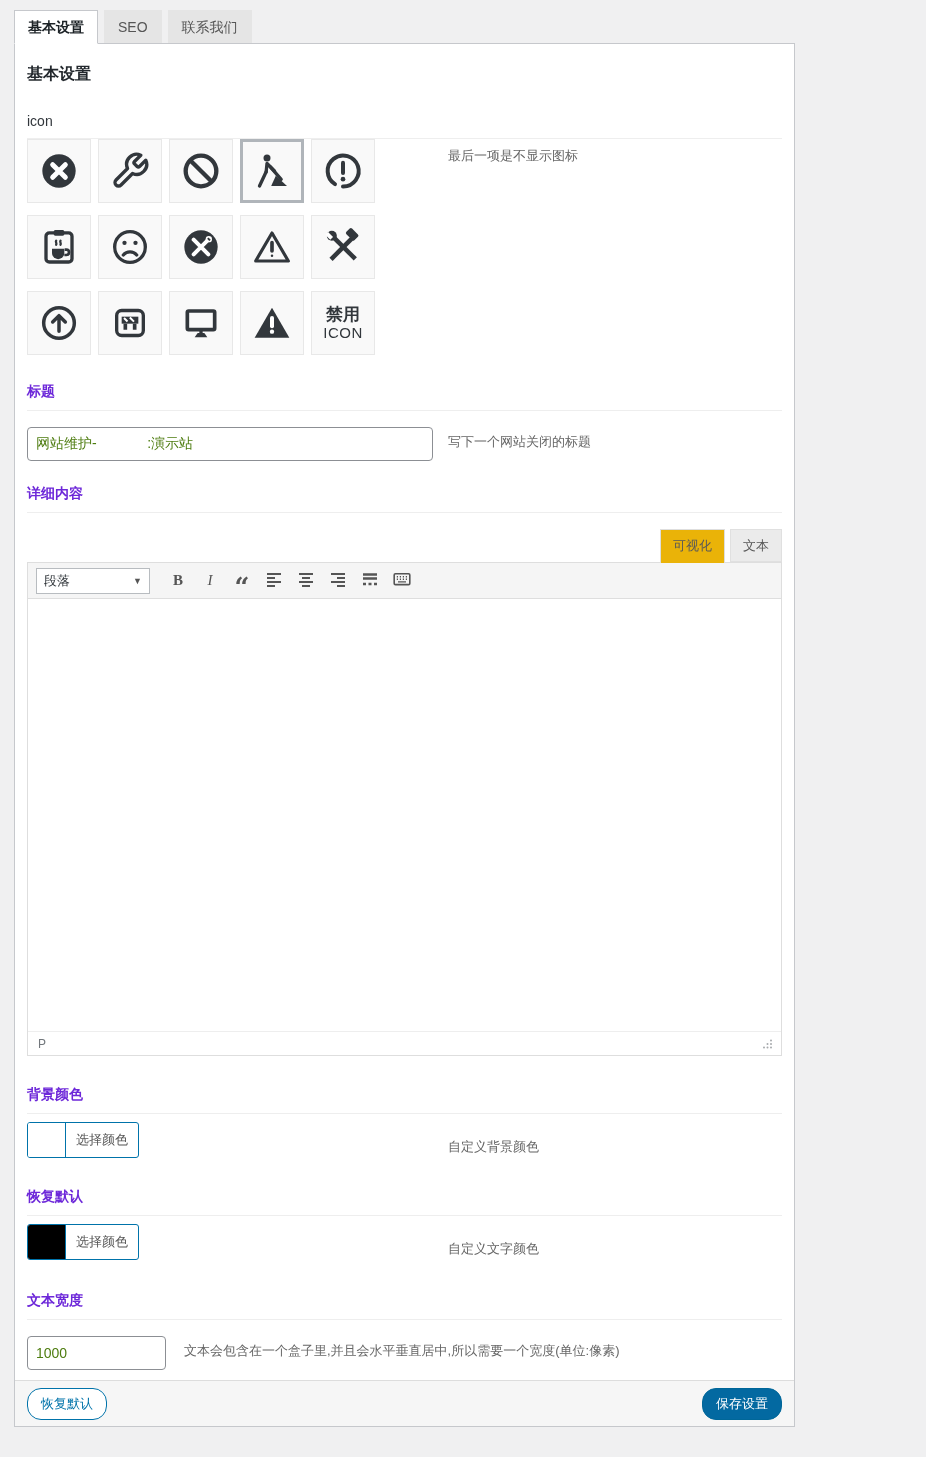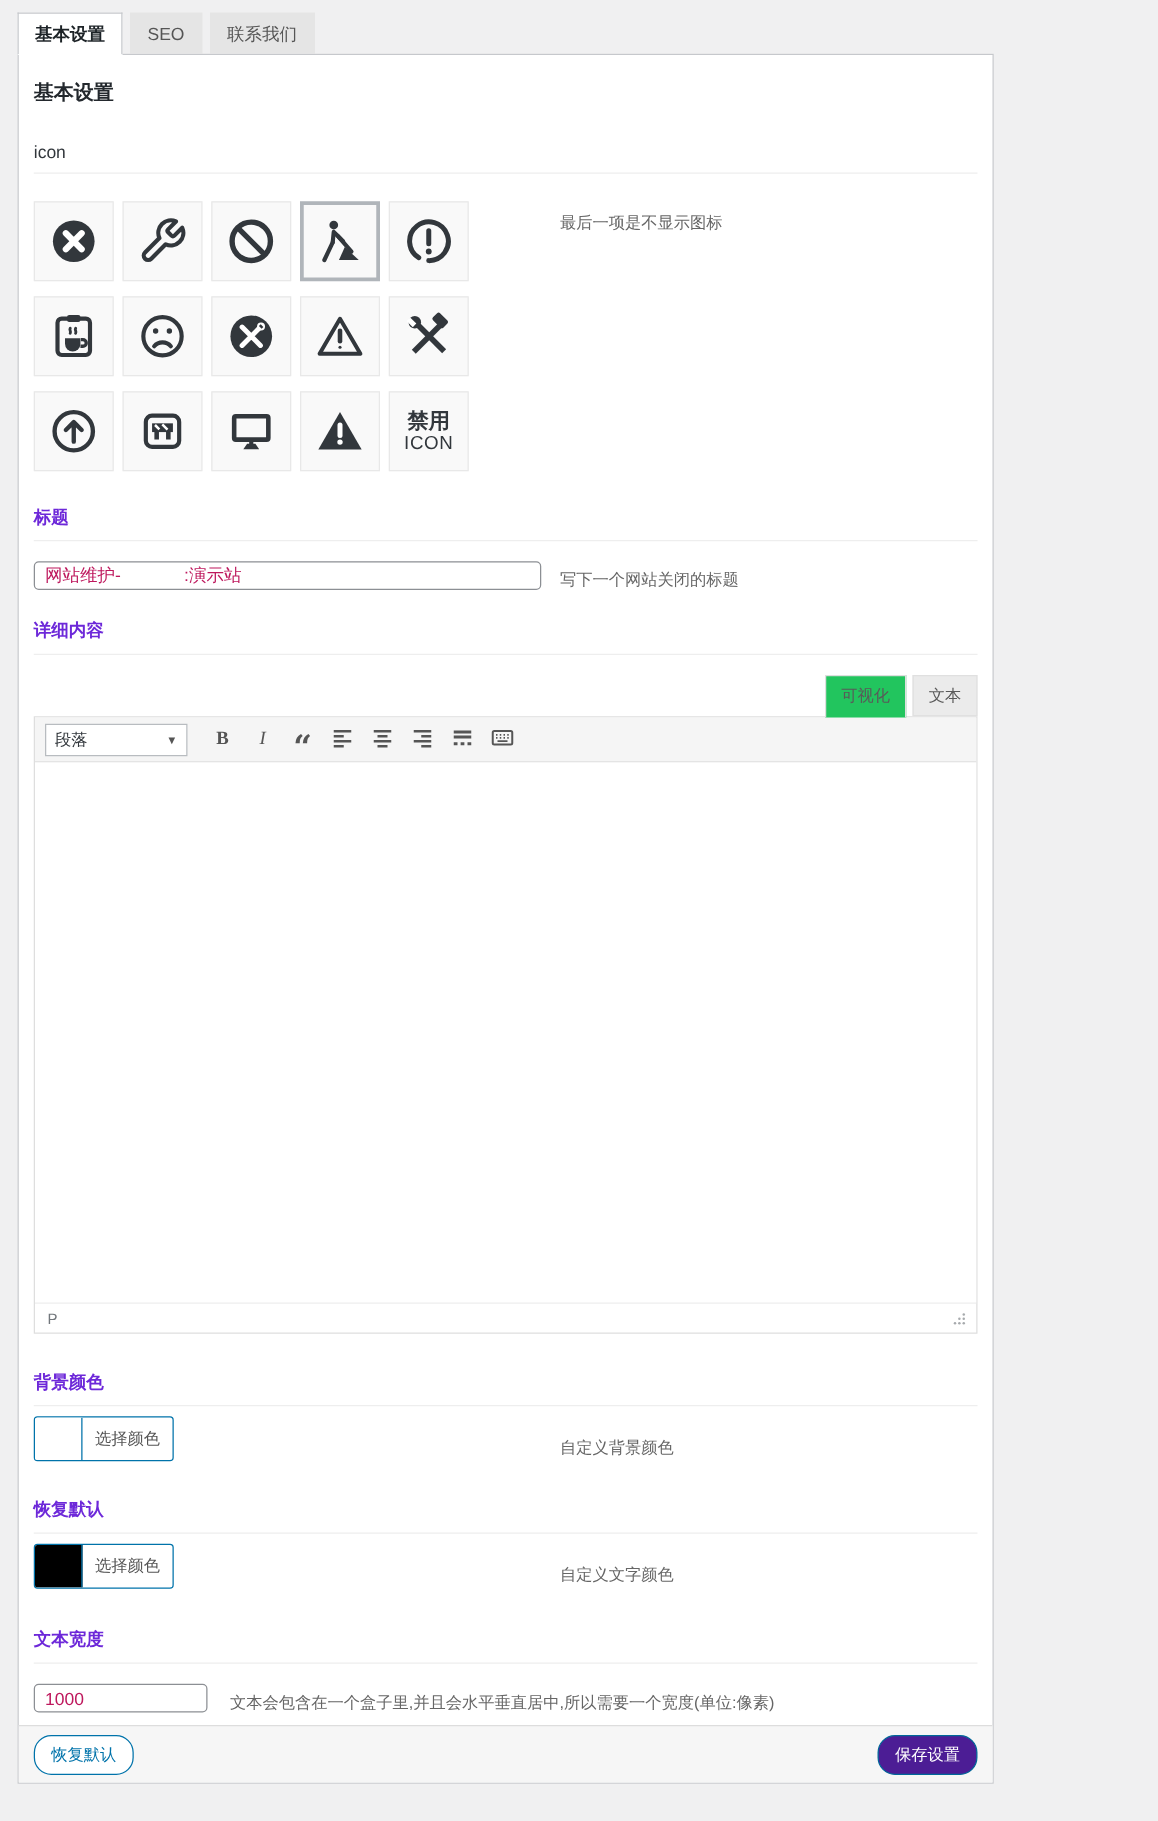--- a/index.html
+++ b/index.html
@@ -49,21 +49,21 @@
   .section-label { margin-top: 28px; font-size: 14px; font-weight: 700; color: #6d28d9; }
   .section-label.plain { font-weight: 400; color: #32373c; }
   hr.rule { border: none; border-top: 1px solid #eee; margin-top: 9px; }
 
   .row { position: relative; }
   .hint { position: absolute; left: 421px; top: 6px; color: #666; font-size: 13px; white-space: nowrap; }
   .hint.near { left: 157px; }
 
   
   .icon-grid {
-    margin-top: 22px;
+    margin-top: 0;
     display: grid;
     grid-template-columns: repeat(5, 64px);
     grid-auto-rows: 64px;
     gap: 12px 7px;
     width: 348px;
   }
   .icell {
     width: 64px; height: 64px;
     background: #f9f9f9;
     border: 1px solid #e8e8e8;
@@ -72,46 +72,46 @@
   }
   .icell.selected { border: 3px solid #b0b5ba; }
   .icell svg { width: 40px; height: 40px; display: block; }
   .no-icon-text { text-align: center; color: #32373c; line-height: 1.15; }
   .no-icon-text .l1 { font-size: 17px; font-weight: 600; }
   .no-icon-text .l2 { font-size: 15px; letter-spacing: 0.5px; }
 
   
   .text-input {
     margin-top: 16px;
-    height: 23px;
+    height: 34px;
     border: 1px solid #8c8f94;
     border-radius: 4px;
     padding: 0 8px;
     font-size: 14px;
-    color: #be185d;
+    color: #4d7c0f;
     background: #fff;
     font-family: inherit;
   }
   .title-input { width: 406px; }
   .width-input { width: 139px; }
 
   
   .editor-wrap { margin-top: 16px; }
   .editor-tabs { display: flex; justify-content: flex-end; align-items: flex-end; }
   .switch-tab {
     padding: 7px 12px 6px;
     font-size: 13px;
     color: #595959;
     background: #ebebeb;
     border: 1px solid #e0e0e0;
     margin-left: 5px;
     cursor: pointer;
   }
   .switch-tab.active {
-    background: #22c55e;
+    background: #eab308;
     border-color: #dedede;
     border-bottom: none;
     margin-bottom: -1px;
     position: relative;
     z-index: 2;
     padding-bottom: 8px;
   }
   .editor-box { border: 1px solid #dedede; background: #fff; }
   .editor-toolbar {
     background: #f5f5f5;
@@ -177,21 +177,21 @@
     padding: 0 12px;
   }
   .btn {
     font-size: 13px;
     border-radius: 14px;
     padding: 6px 13px;
     cursor: pointer;
     font-family: inherit;
   }
   .btn-secondary { background: #fff; border: 1px solid #0073aa; color: #0073aa; }
-  .btn-primary { background: #4c1d95; border: 1px solid #006799; color: #fff; margin-left: 32px; }
+  .btn-primary { background: #0369a1; border: 1px solid #006799; color: #fff; margin-left: 32px; }
 </style>
 </head>
 <body>
 
 <div class="nav-tabs">
   <div class="nav-tab active">基本设置</div>
   <div class="nav-tab">SEO</div>
   <div class="nav-tab">联系我们</div>
 </div>
 

